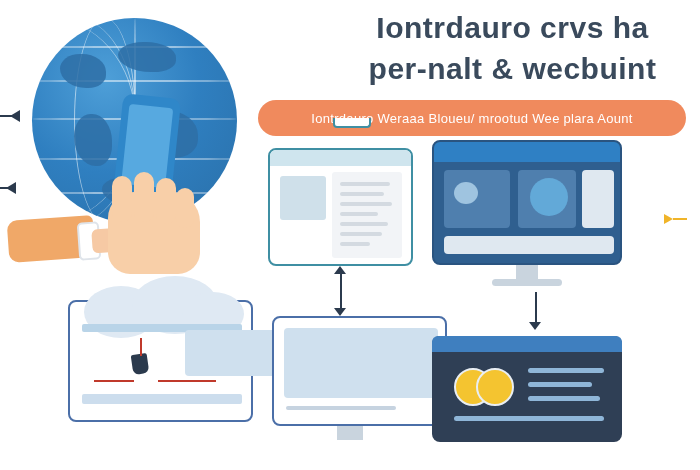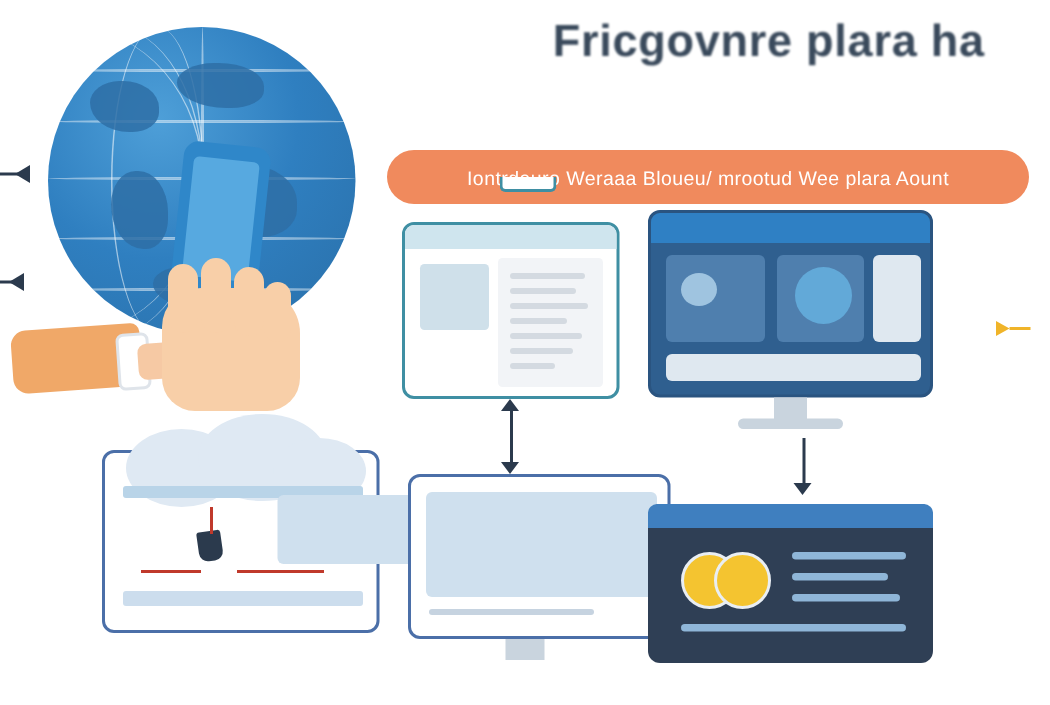--- a/index.html
+++ b/index.html
@@ -460,21 +460,22 @@
     <div class="phone-dot"></div>
   </div>
 
   <div class="palm"></div>
   <div class="finger" style="left:112px; top:176px; width:20px; height:46px;"></div>
   <div class="finger" style="left:134px; top:172px; width:20px; height:50px;"></div>
   <div class="finger" style="left:156px; top:178px; width:20px; height:46px;"></div>
   <div class="finger" style="left:176px; top:188px; width:18px; height:40px;"></div>
 
   <div class="title-block">
-    <div class="title-line">Fricgovnre  plara ha</div>
+    <div class="title-line">Iontrdauro  crvs ha</div>
+    <div class="title-line">per-nalt &amp;  wecbuint</div>
   </div>
 
   <div class="pill">
     <span class="pill-text">Iontrdauro Weraaa Bloueu/ mrootud Wee plara Aount</span>
   </div>
 
   <div class="card card-a">
     <div class="card-a-bar"></div>
     <div class="card-a-left"></div>
     <div class="doc-shape">

